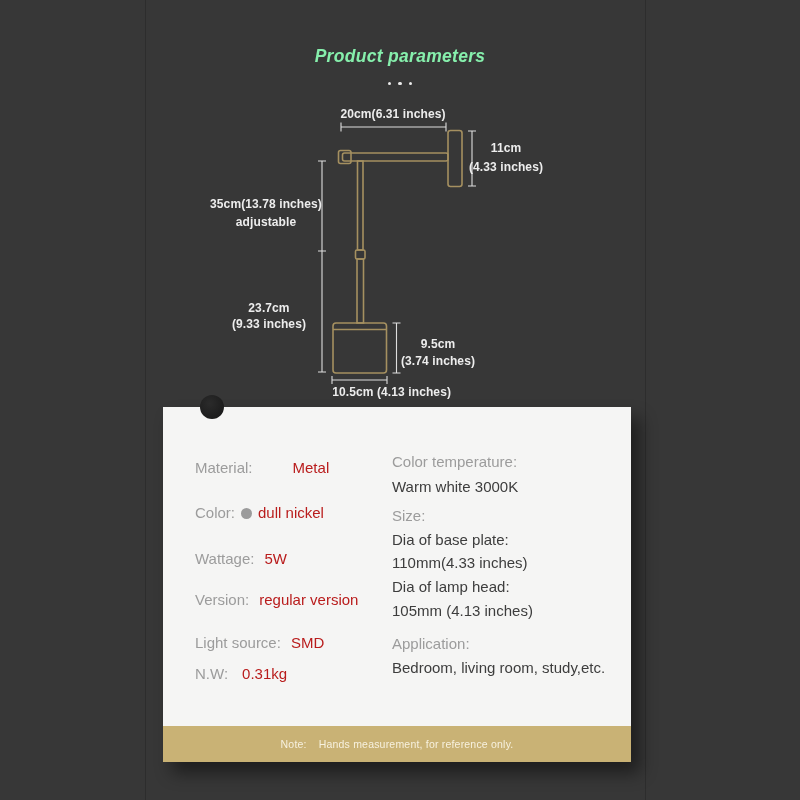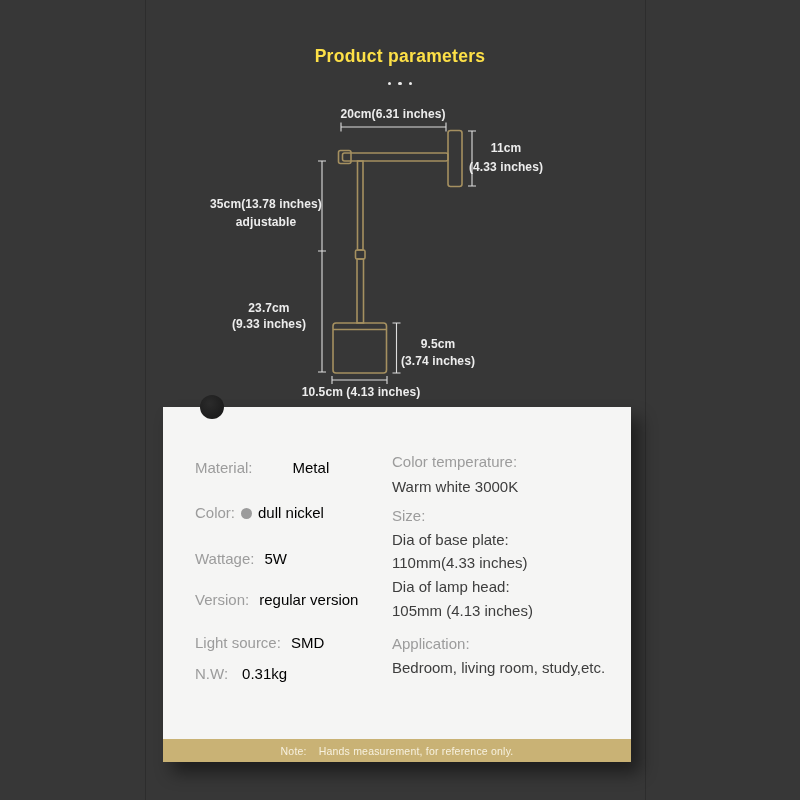--- a/index.html
+++ b/index.html
@@ -14,22 +14,23 @@
   .seam {
     position: absolute; top: 0; width: 1px; height: 800px;
     background: rgba(0,0,0,0.18);
   }
   .seam.left { left: 145px; }
   .seam.right { left: 645px; }
 
   .page-title {
     position: absolute; left: 0; top: 46px; width: 800px;
     text-align: center;
-    color: #fde047; font-size: 17.5px; font-weight: 600;
+    color: #86efac; font-size: 17.5px; font-weight: 600;
     letter-spacing: 0.3px;
+    font-style: italic;
   }
   .divider-dots {
     position: absolute; left: 0; top: 82px; width: 800px;
     display: flex; justify-content: center; gap: 7px;
   }
   .divider-dots i {
     width: 3.4px; height: 3.4px; border-radius: 50%;
     background: #e9e9e9; display: block;
   }
 
@@ -39,55 +40,55 @@
   .dim-label {
     position: absolute; color: #ededed; font-size: 12px; font-weight: 600;
     text-align: center; line-height: 17px; letter-spacing: 0.1px;
     white-space: pre-line;
   }
   .lbl-arm    { left: 303px; top: 106px; width: 180px; }
   .lbl-head   { left: 456px; top: 139px; width: 100px; line-height: 19px; }
   .lbl-pole   { left: 186px; top: 195px; width: 160px; line-height: 18px; }
   .lbl-lower  { left: 189px; top: 300px; width: 160px; line-height: 16px; }
   .lbl-baseh  { left: 358px; top: 336px; width: 160px; line-height: 17px; }
-  .lbl-basew  { left: 271px; top: 384px; width: 180px; }
+  .lbl-basew  { left: 271px; top: 384px; width: 180px; text-align: right; }
 
   
   .card {
     position: absolute; left: 163px; top: 407px; width: 468px; height: 355px;
     background: #f5f5f4;
     box-shadow: 9px 11px 16px rgba(0,0,0,0.45);
   }
   .punch-hole {
     position: absolute; left: 37px; top: -12px; width: 24px; height: 24px;
     border-radius: 50%;
     background: radial-gradient(circle at 40% 35%, #2b2b2b, #161616);
   }
   .spec-row {
     position: absolute; left: 32px;
     display: flex; align-items: center; gap: 10px;
     font-size: 15px; line-height: 20px; white-space: nowrap;
   }
   .spec-row.gap-small { gap: 6px; }
   .spec-row.gap-none  { gap: 14px; align-items: flex-end; }
   .spec-label { color: #9c9c9c; }
-  .spec-value { color: #000000; }
+  .spec-value { color: #b91c1c; }
   .swatch {
     width: 11px; height: 11px; border-radius: 50%;
     background: #9b9b9b; display: inline-block;
   }
   .rcol-line {
     position: absolute; left: 229px;
     font-size: 15px; line-height: 20px; white-space: nowrap;
   }
   .rcol-line.lab { color: #9c9c9c; }
   .rcol-line.val { color: #3d3d3d; }
 
   .note-bar {
-    position: absolute; left: 0; bottom: 0; width: 468px; height: 23px;
+    position: absolute; left: 0; bottom: 0; width: 468px; height: 36px;
     background: #c9b275;
     display: flex; align-items: center; justify-content: center;
     color: #f7f1df; font-size: 10.5px; letter-spacing: 0.2px;
   }
   .note-bar .note-label { margin-right: 12px; }
 </style>
 </head>
 <body>
 
 <div class="seam left"></div>

